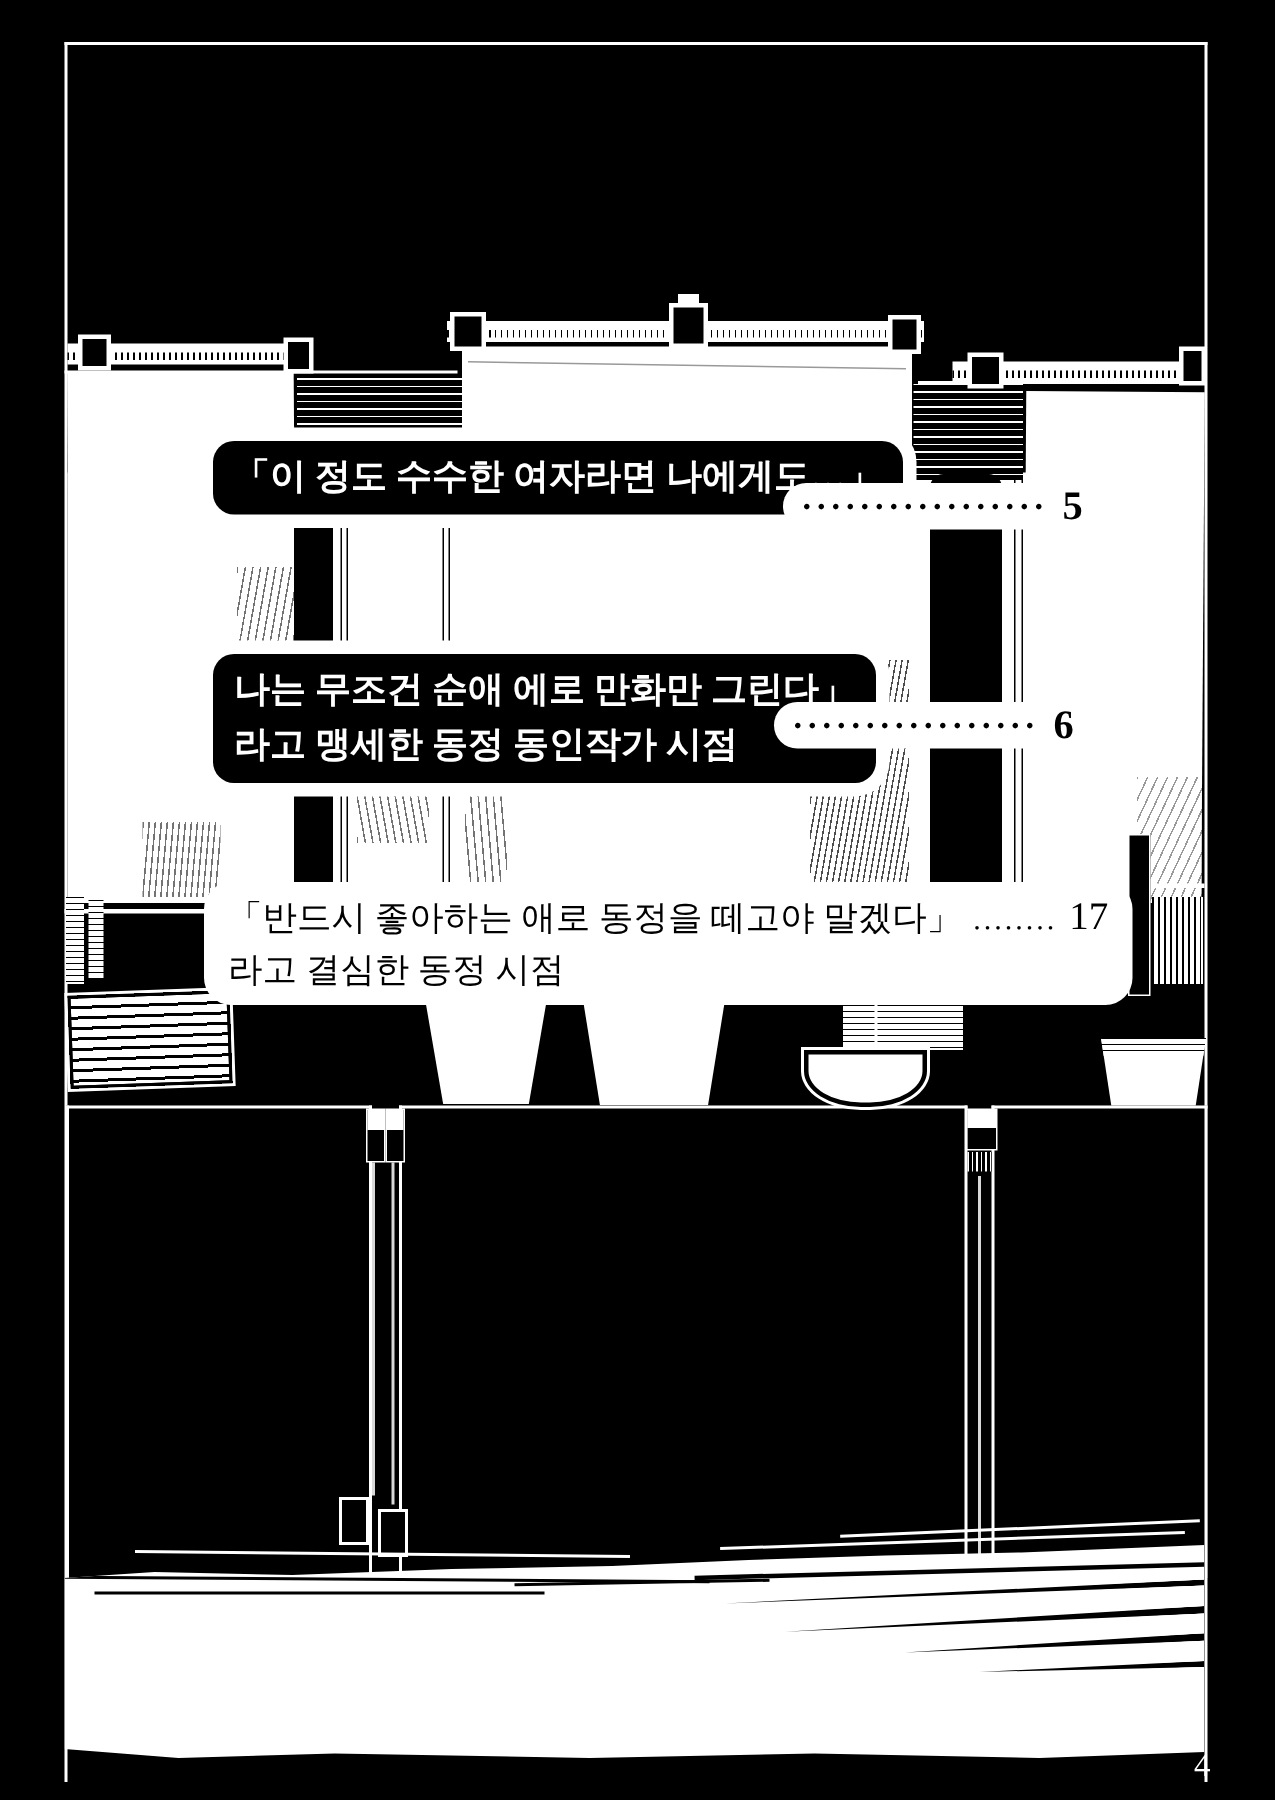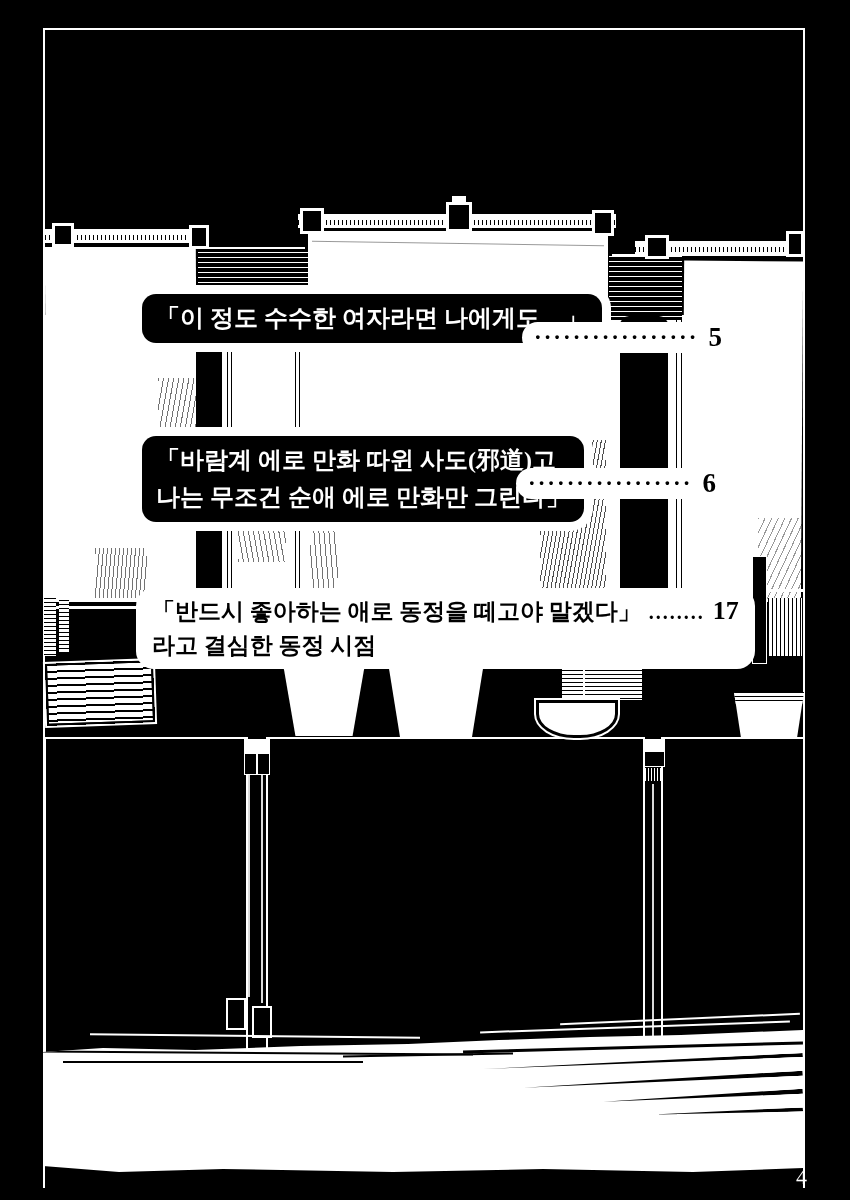--- a/index.html
+++ b/index.html
@@ -79,21 +79,21 @@
   .taper{clip-path:polygon(0 50%,100% 0,100% 100%);}
   .wstreak{background:#fff;z-index:6;}
   
   .tocblk{background:#000;color:#fff;font-weight:700;font-size:24px;line-height:37px;
           padding:6px 14px;border-radius:14px;box-shadow:0 0 0 9px #fff;white-space:nowrap;z-index:9;}
   .tocline{display:block;}
   .pill{background:#fff;color:#000;border-radius:16px;display:flex;align-items:center;
         padding:2px 12px;white-space:nowrap;z-index:10;}
   .leader{font-weight:700;font-size:23px;letter-spacing:2px;line-height:1;}
   .pnum{font-weight:700;font-size:27px;margin-left:10px;line-height:1;}
-  .toc3{left:136px;top:588px;background:#fff;color:#000;font-weight:700;font-size:23px;line-height:34px;
+  .toc3{left:136px;top:588px;background:#fff;color:#000;font-weight:400;font-size:23px;line-height:34px;
         padding:6px 16px;border-radius:18px;white-space:nowrap;z-index:9;}
   .toc3 .row1{display:flex;align-items:baseline;}
   .toc3 .leader3{font-size:20px;letter-spacing:2px;margin-left:8px;}
   .toc3 .pnum3{font-size:26px;margin-left:8px;}
   .folio{left:796px;top:1164px;color:#fff;font-size:22px;z-index:11;}
 </style>
 </head>
 <body>
 
 <div id="canvas">
@@ -200,22 +200,22 @@
 
   <div class="abs tocblk" style="left:142px;top:294px">
     <span class="tocline">「이 정도 수수한 여자라면 나에게도…」</span>
   </div>
   <div class="abs pill" style="left:522px;top:322px">
     <span class="leader">·················</span>
     <span class="pnum">5</span>
   </div>
 
   <div class="abs tocblk" style="left:142px;top:436px">
-    <span class="tocline">「바람계 에로 만화 따윈 사도(邪道)고</span>
     <span class="tocline">나는 무조건 순애 에로 만화만 그린다」</span>
+    <span class="tocline">라고 맹세한 동정 동인작가 시점</span>
   </div>
   <div class="abs pill" style="left:516px;top:468px">
     <span class="leader">·················</span>
     <span class="pnum">6</span>
   </div>
 
   <div class="abs toc3">
     <span class="row1">
       <span>「반드시 좋아하는 애로 동정을 떼고야 말겠다」</span>
       <span class="leader3">........</span>

